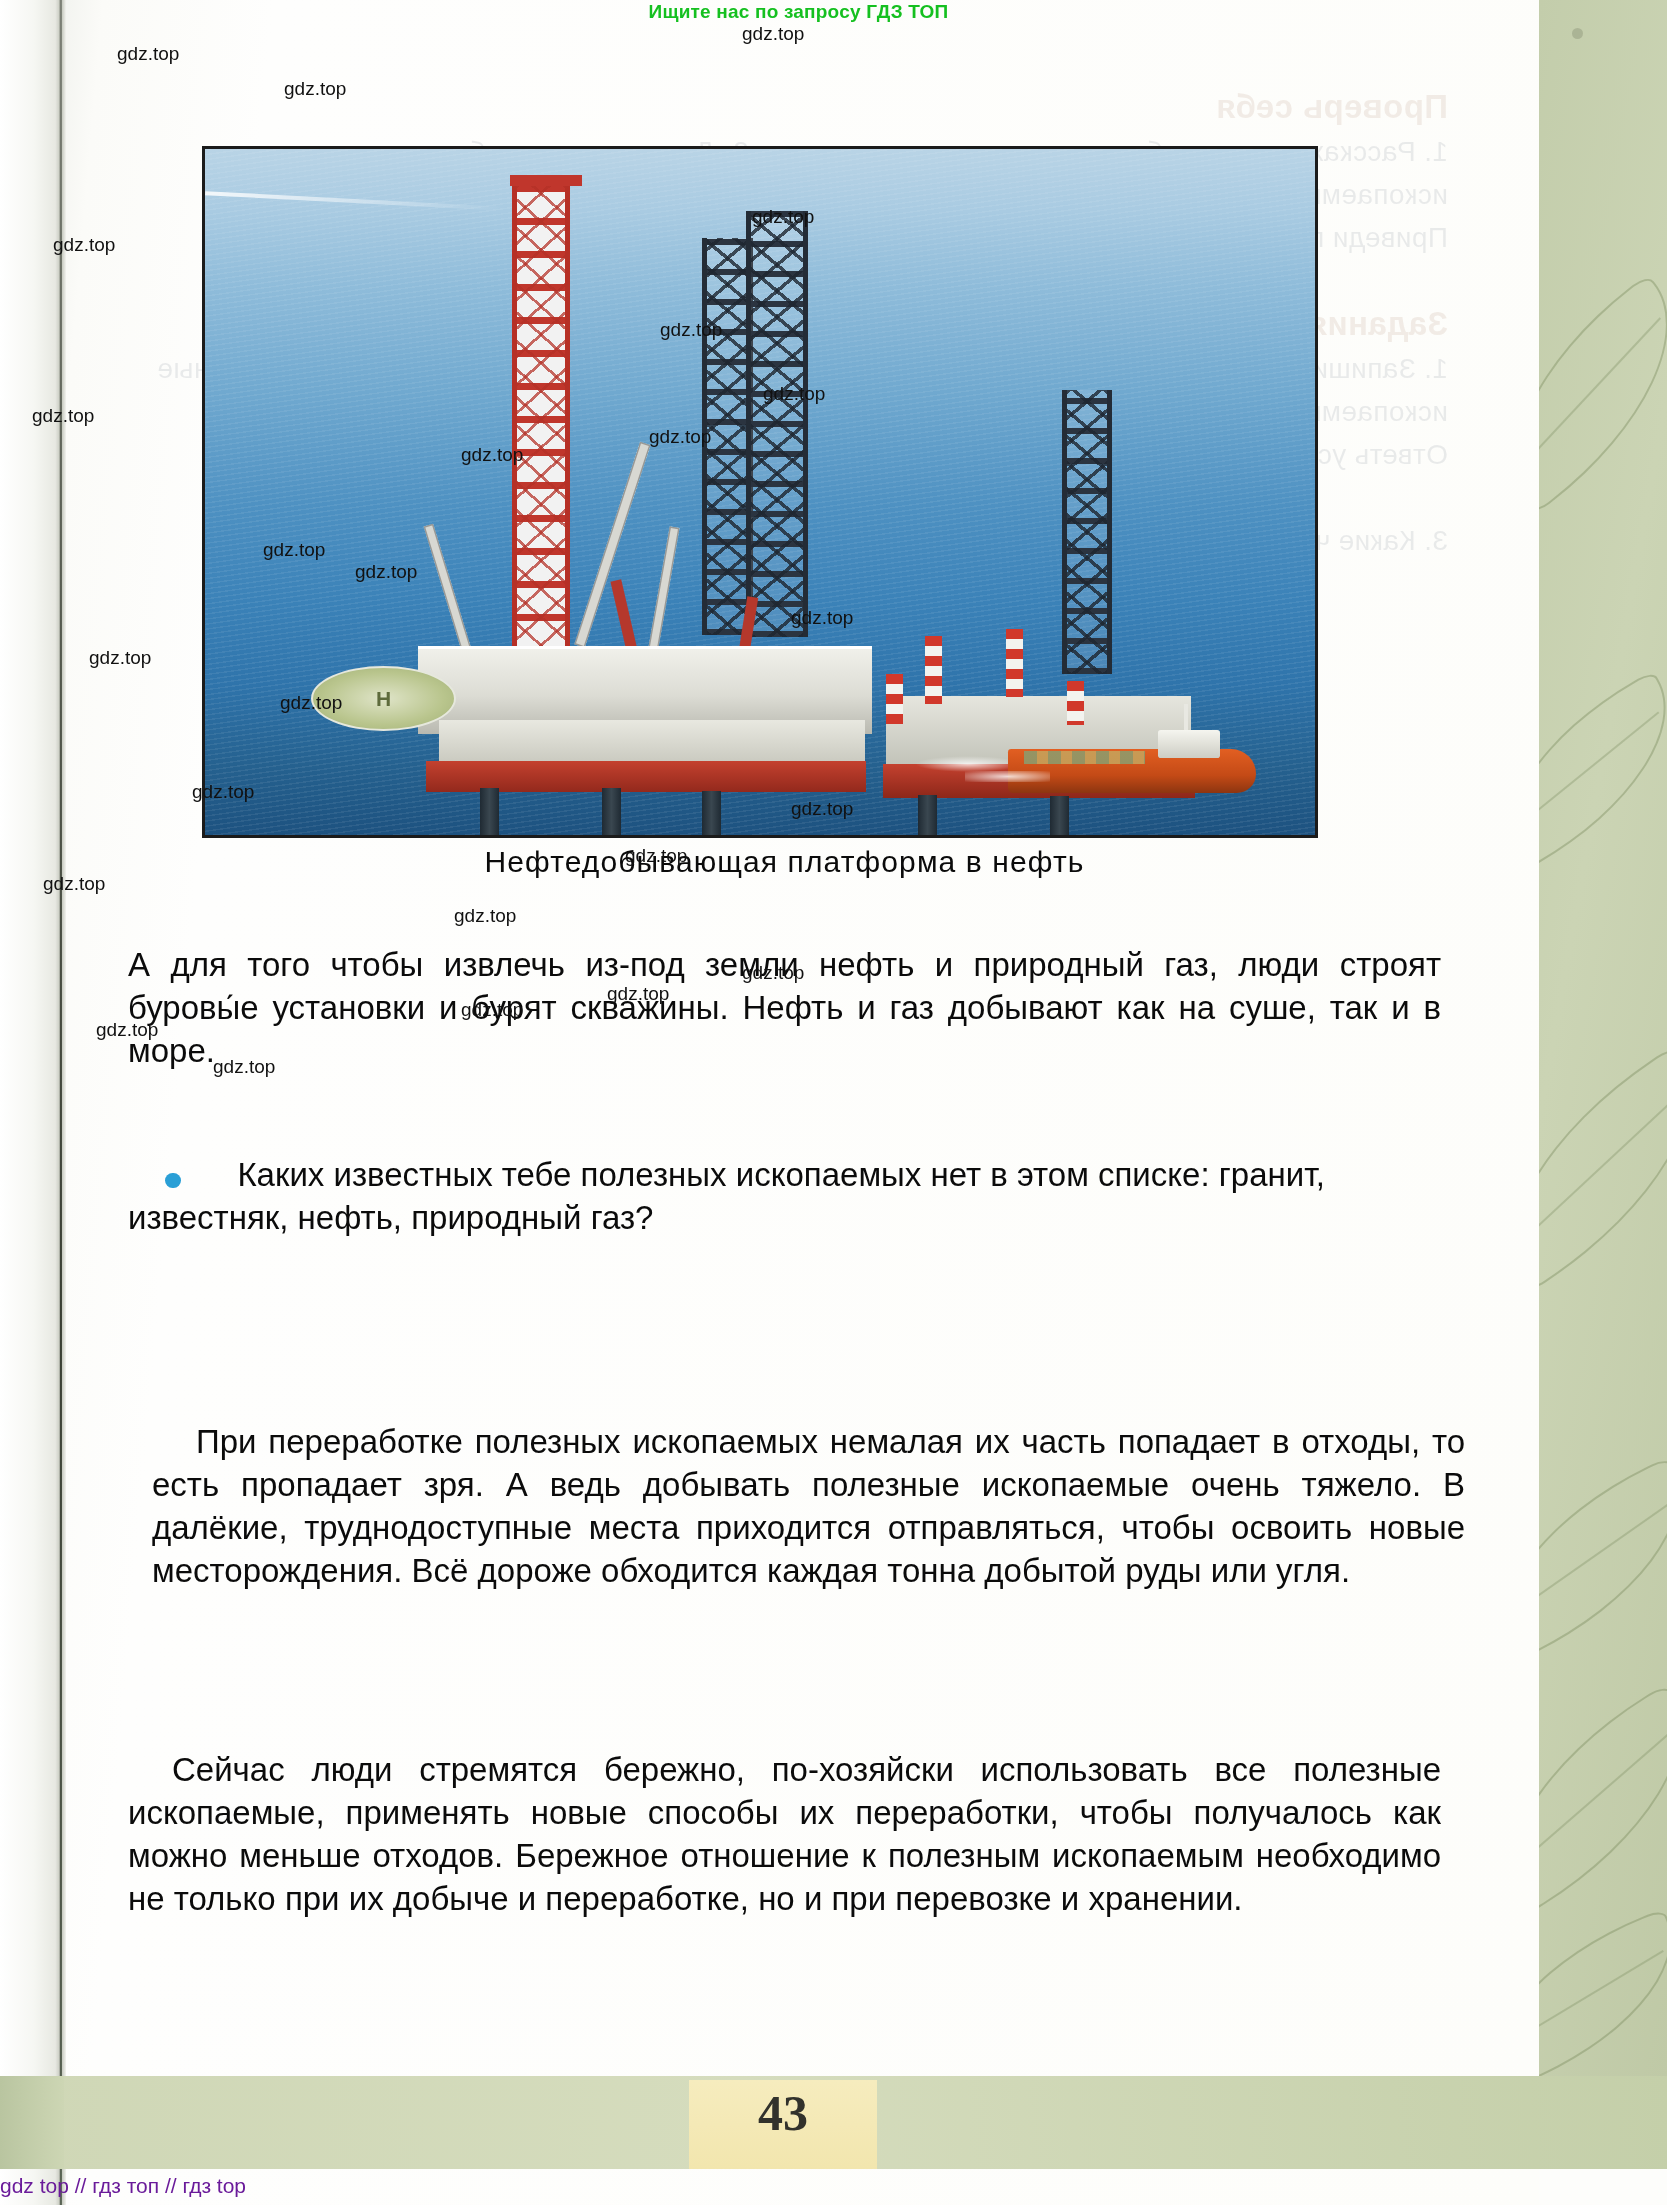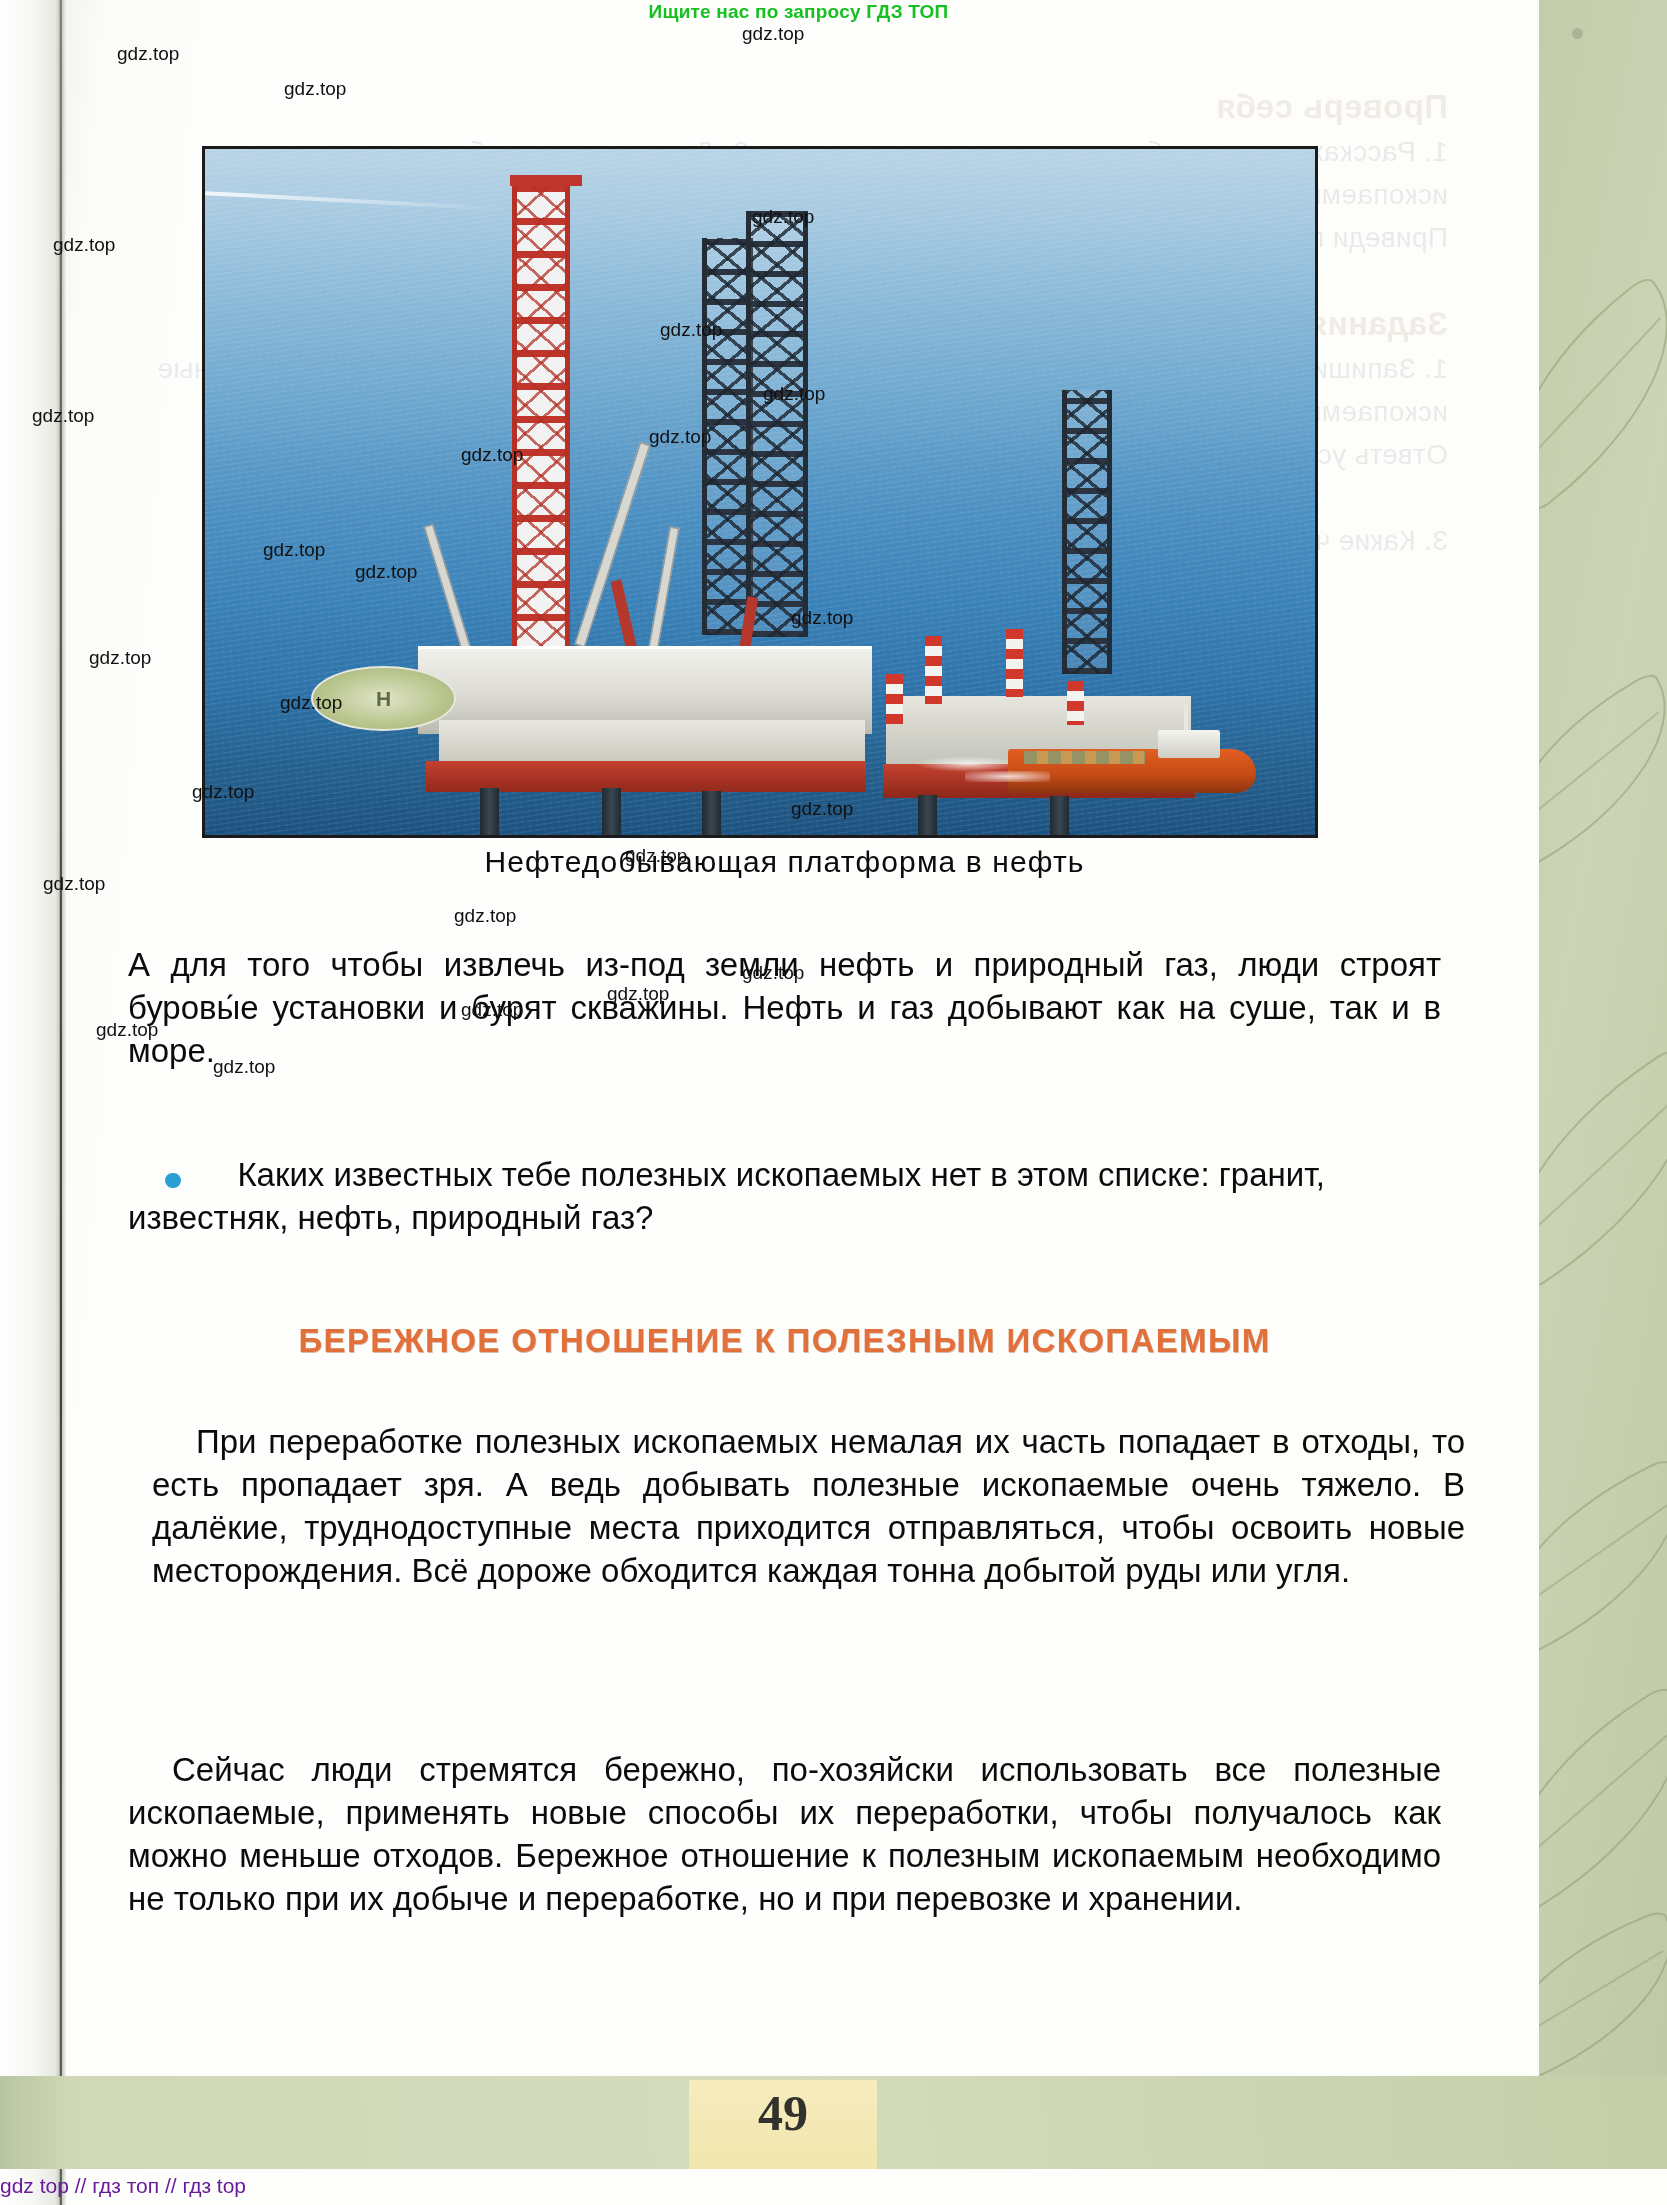--- a/index.html
+++ b/index.html
@@ -412,27 +412,26 @@
   </div>
 
   <div class="col caption">Нефтедобывающая платформа в нефть</div>
 
   <div class="col para p-intro">А для того чтобы извлечь из-под земли нефть и природный газ, люди строят буровы́е установки и бурят скважины. Нефть и газ добывают как на суше, так и в море.</div>
 
   <div class="col q-block">
     <span class="bullet"></span><span class="q-text">Каких известных тебе полезных ископаемых нет в этом списке: гранит, известняк, нефть, природный газ?</span>
   </div>
 
-  <div class="col section-head">БЕРЕЖНОЕ ОТНОШЕНИЕ К ПОЛЕЗНЫМ ИСКОПАЕМЫМ</div>
 
   <div class="col para p1"><span class="indent"></span><span>При переработке полезных ископаемых немалая их часть попадает в отходы, то есть пропадает зря. А ведь добывать полезные ископаемые очень тяжело. В далёкие, труднодоступные места приходится отправляться, чтобы освоить новые месторождения. Всё дороже обходится каждая тонна добытой руды или угля.</span></div>
   <div class="col para p2"><span class="indent"></span><span>Сейчас люди стремятся бережно, по-хозяйски использовать все полезные ископаемые, применять новые способы их переработки, чтобы получалось как можно меньше отходов. Бережное отношение к полезным ископаемым необходимо не только при их добыче и переработке, но и при перевозке и хранении.</span></div>
 
   <div class="page-num-box">
-    <div class="page-num">49</div>
+    <div class="page-num">43</div>
   </div>
 
   <div class="footer">gdz top  //  гдз топ  //  гдз top</div>
 
   <div id="watermark-layer">
       <div class="wm" style="left: 117px; top: 43px;">gdz.top</div>
       <div class="wm" style="left: 284px; top: 78px;">gdz.top</div>
       <div class="wm" style="left: 742px; top: 23px;">gdz.top</div>
       <div class="wm" style="left: 752px; top: 206px;">gdz.top</div>
       <div class="wm" style="left: 53px; top: 234px;">gdz.top</div>

